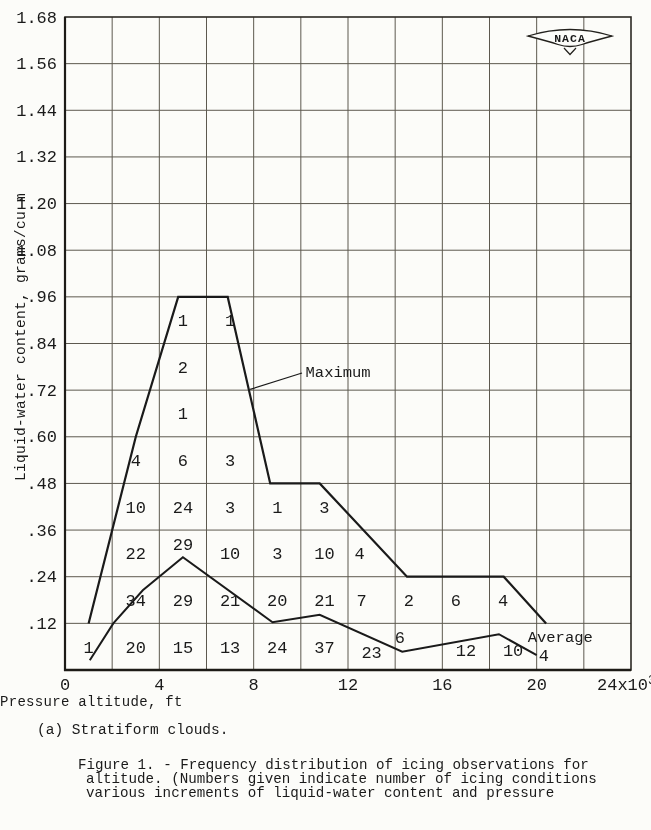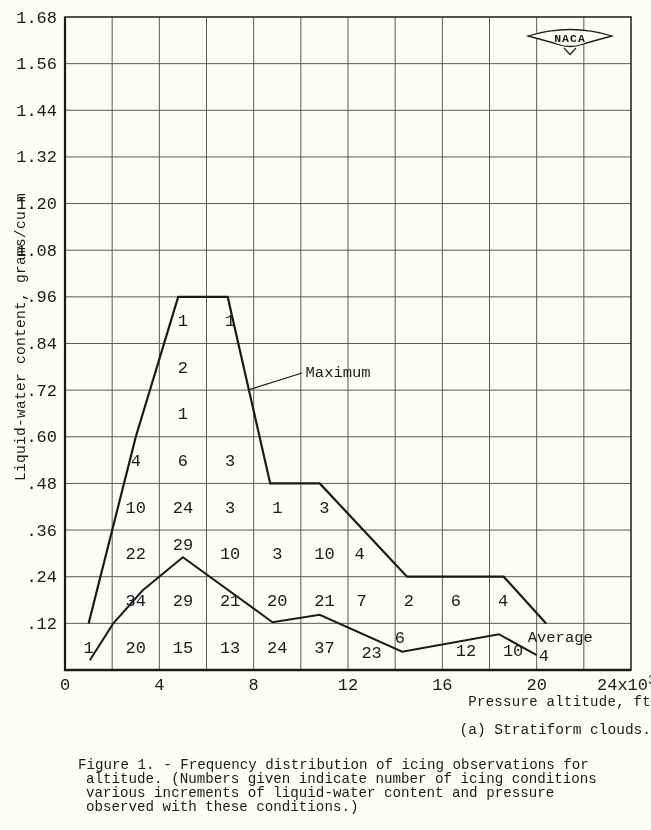--- a/index.html
+++ b/index.html
@@ -17,26 +17,26 @@
   svg .anno{font-size:15.5px;}
   .plot-svg{position:absolute;left:0;top:0;}
   .naca-logo{position:absolute;left:525px;top:24px;width:90px;height:36px;font-weight:bold;}
   .y-title{
     position:absolute;left:13px;top:481px;
     transform:rotate(-90deg);transform-origin:left top;
     font-size:14.5px;white-space:nowrap;letter-spacing:0.3px;
   }
   .x-title{
     position:absolute;left:0;top:694px;width:100%;
-    text-align:right;font-size:14px;letter-spacing:0.3px;
+    text-align:left;font-size:14px;letter-spacing:0.3px;
   }
   .sub-caption{
     position:absolute;left:0;top:722px;width:100%;
     box-sizing:border-box;padding-left:37px;
-    text-align:right;font-size:14.5px;
+    text-align:left;font-size:14.5px;
   }
   .caption{
     position:absolute;left:62px;top:758px;width:575px;
     font-size:14.2px;line-height:14px;
   }
   .caption .cap-line{margin-left:24px;}
   .caption .cap-line:first-child{margin-left:16px;}
 </style>
 </head>
 <body>
@@ -147,16 +147,15 @@
 
   <div class="y-title">Liquid-water content, grams/cu m</div>
   <div class="x-title">Pressure altitude, ft</div>
 
   <div class="sub-caption">(a) Stratiform clouds.</div>
 
   <div class="caption">
     <div class="cap-line">Figure 1. - Frequency distribution of icing observations for</div>
     <div class="cap-line">altitude.  (Numbers given indicate number of icing conditions</div>
     <div class="cap-line">various increments of liquid-water content and pressure</div>
-    <div class="cap-line">observed with these conditions.)</div>
   </div>
 
 </div>
 
 </body></html>

